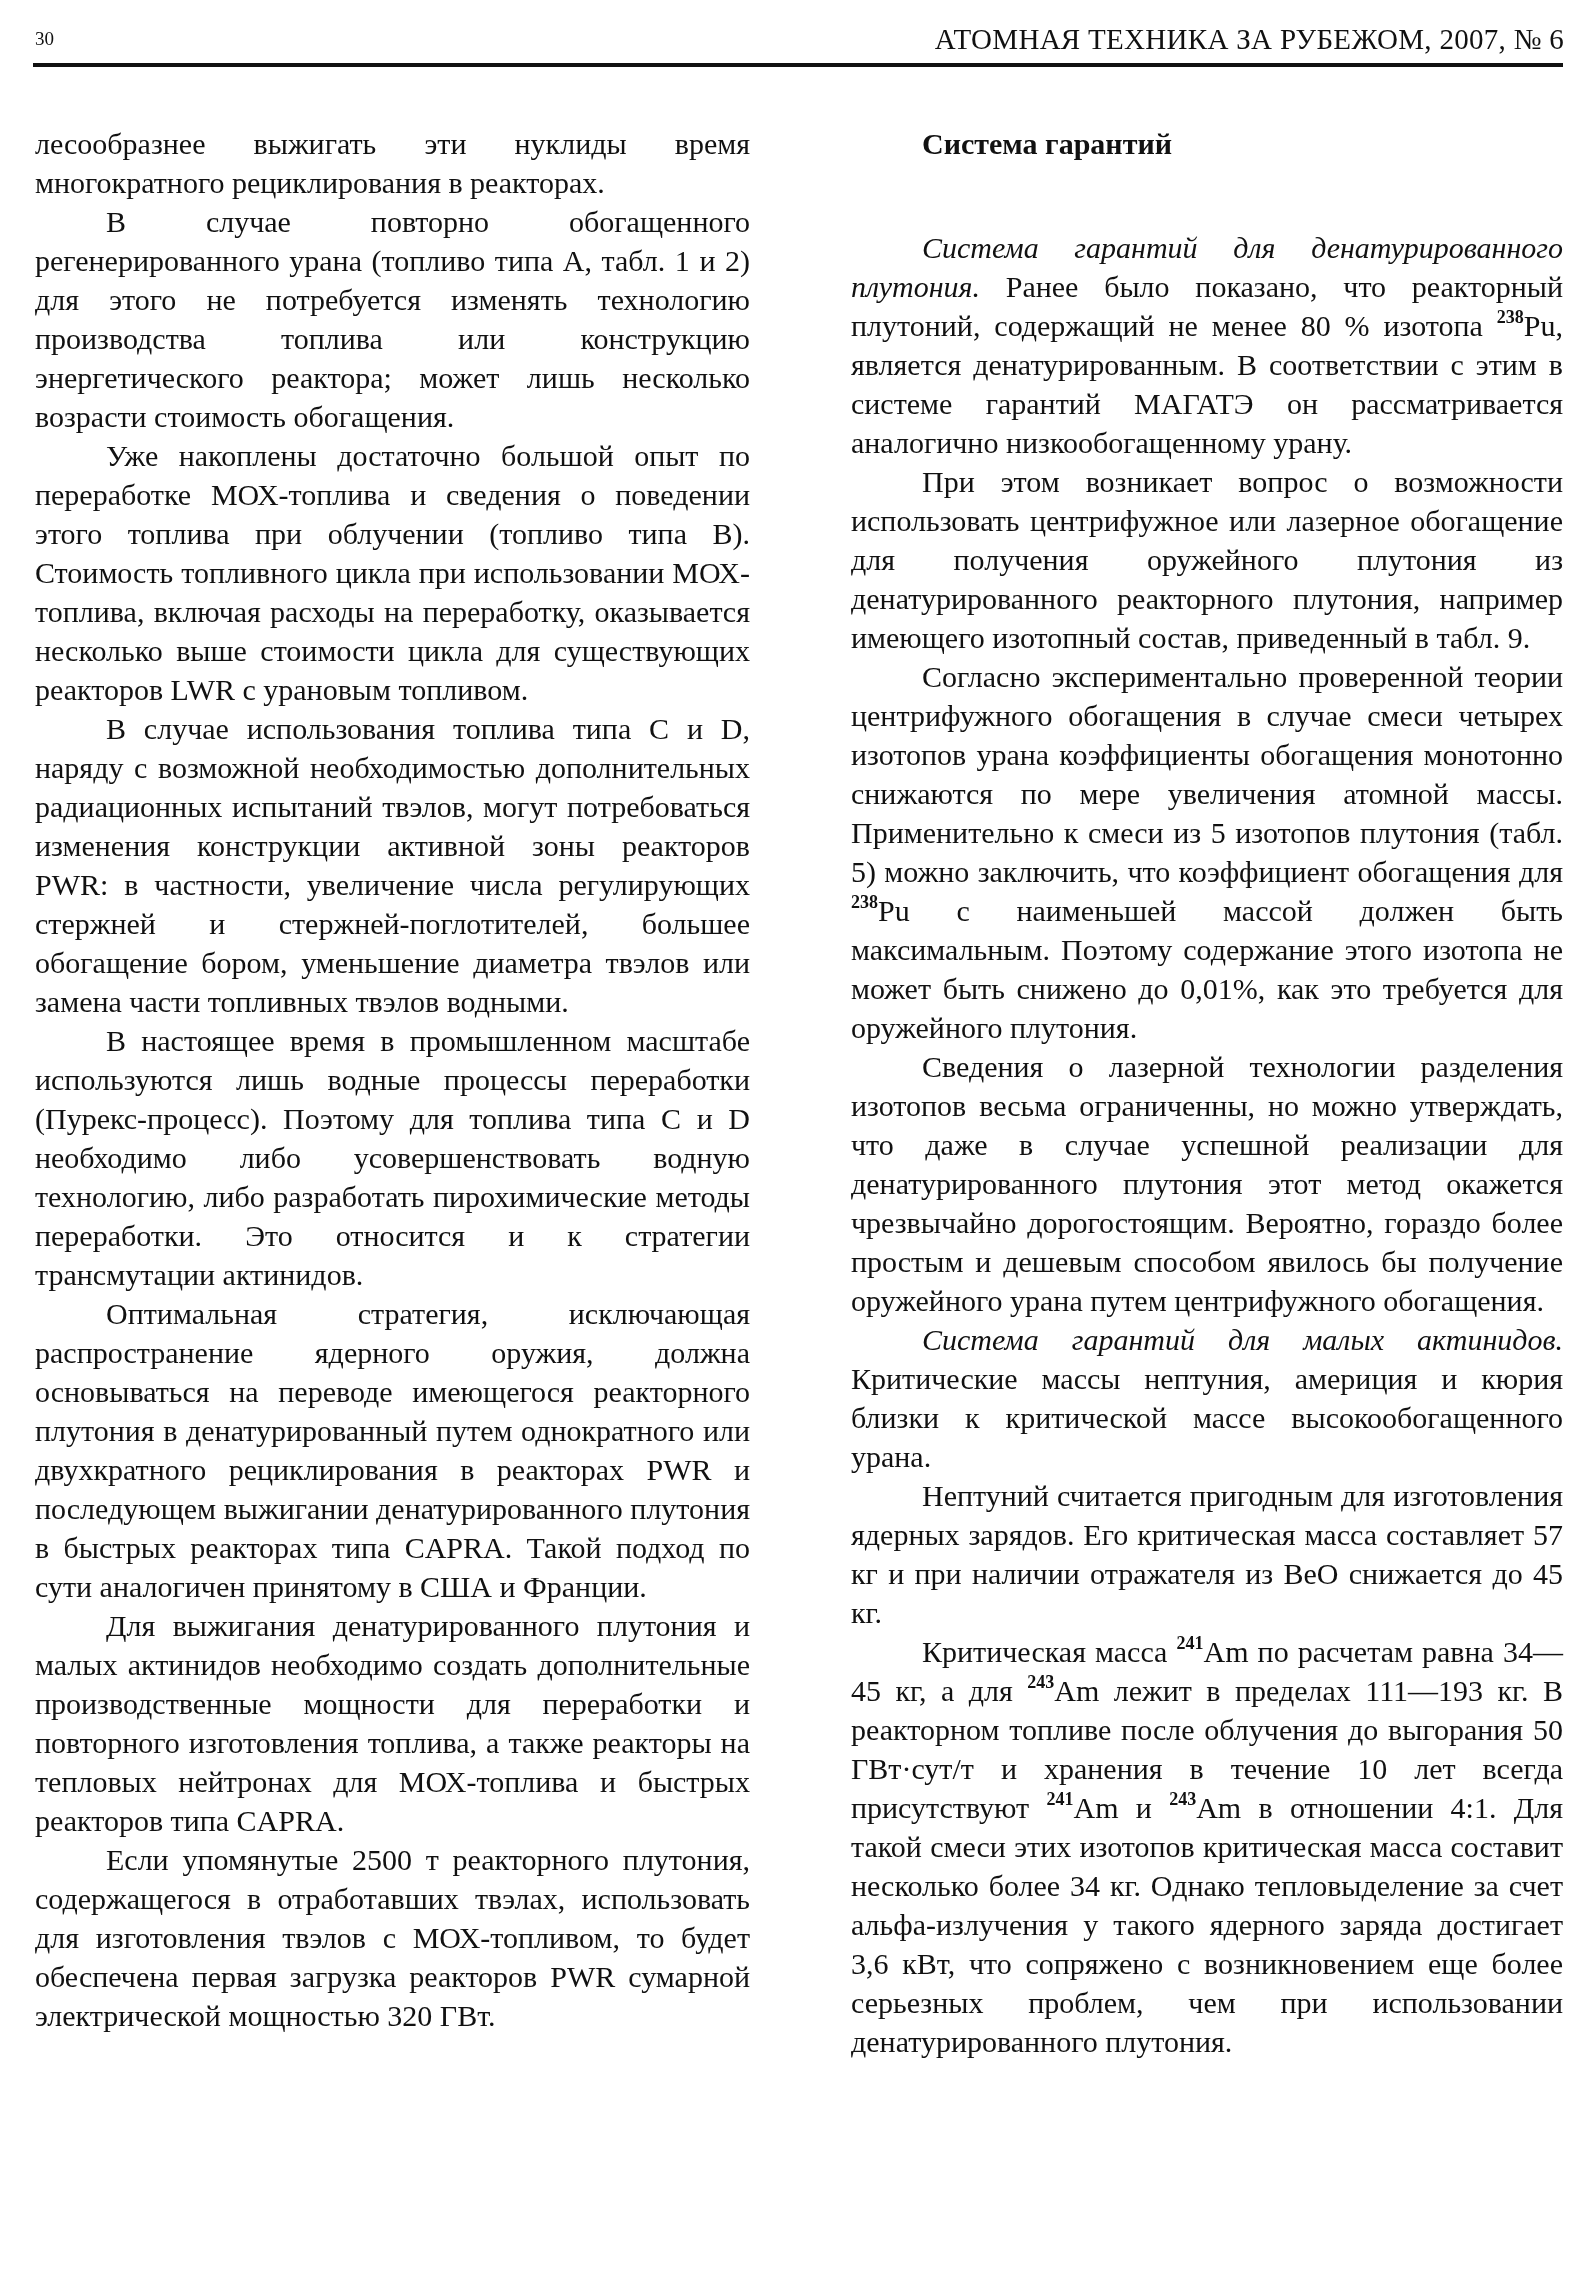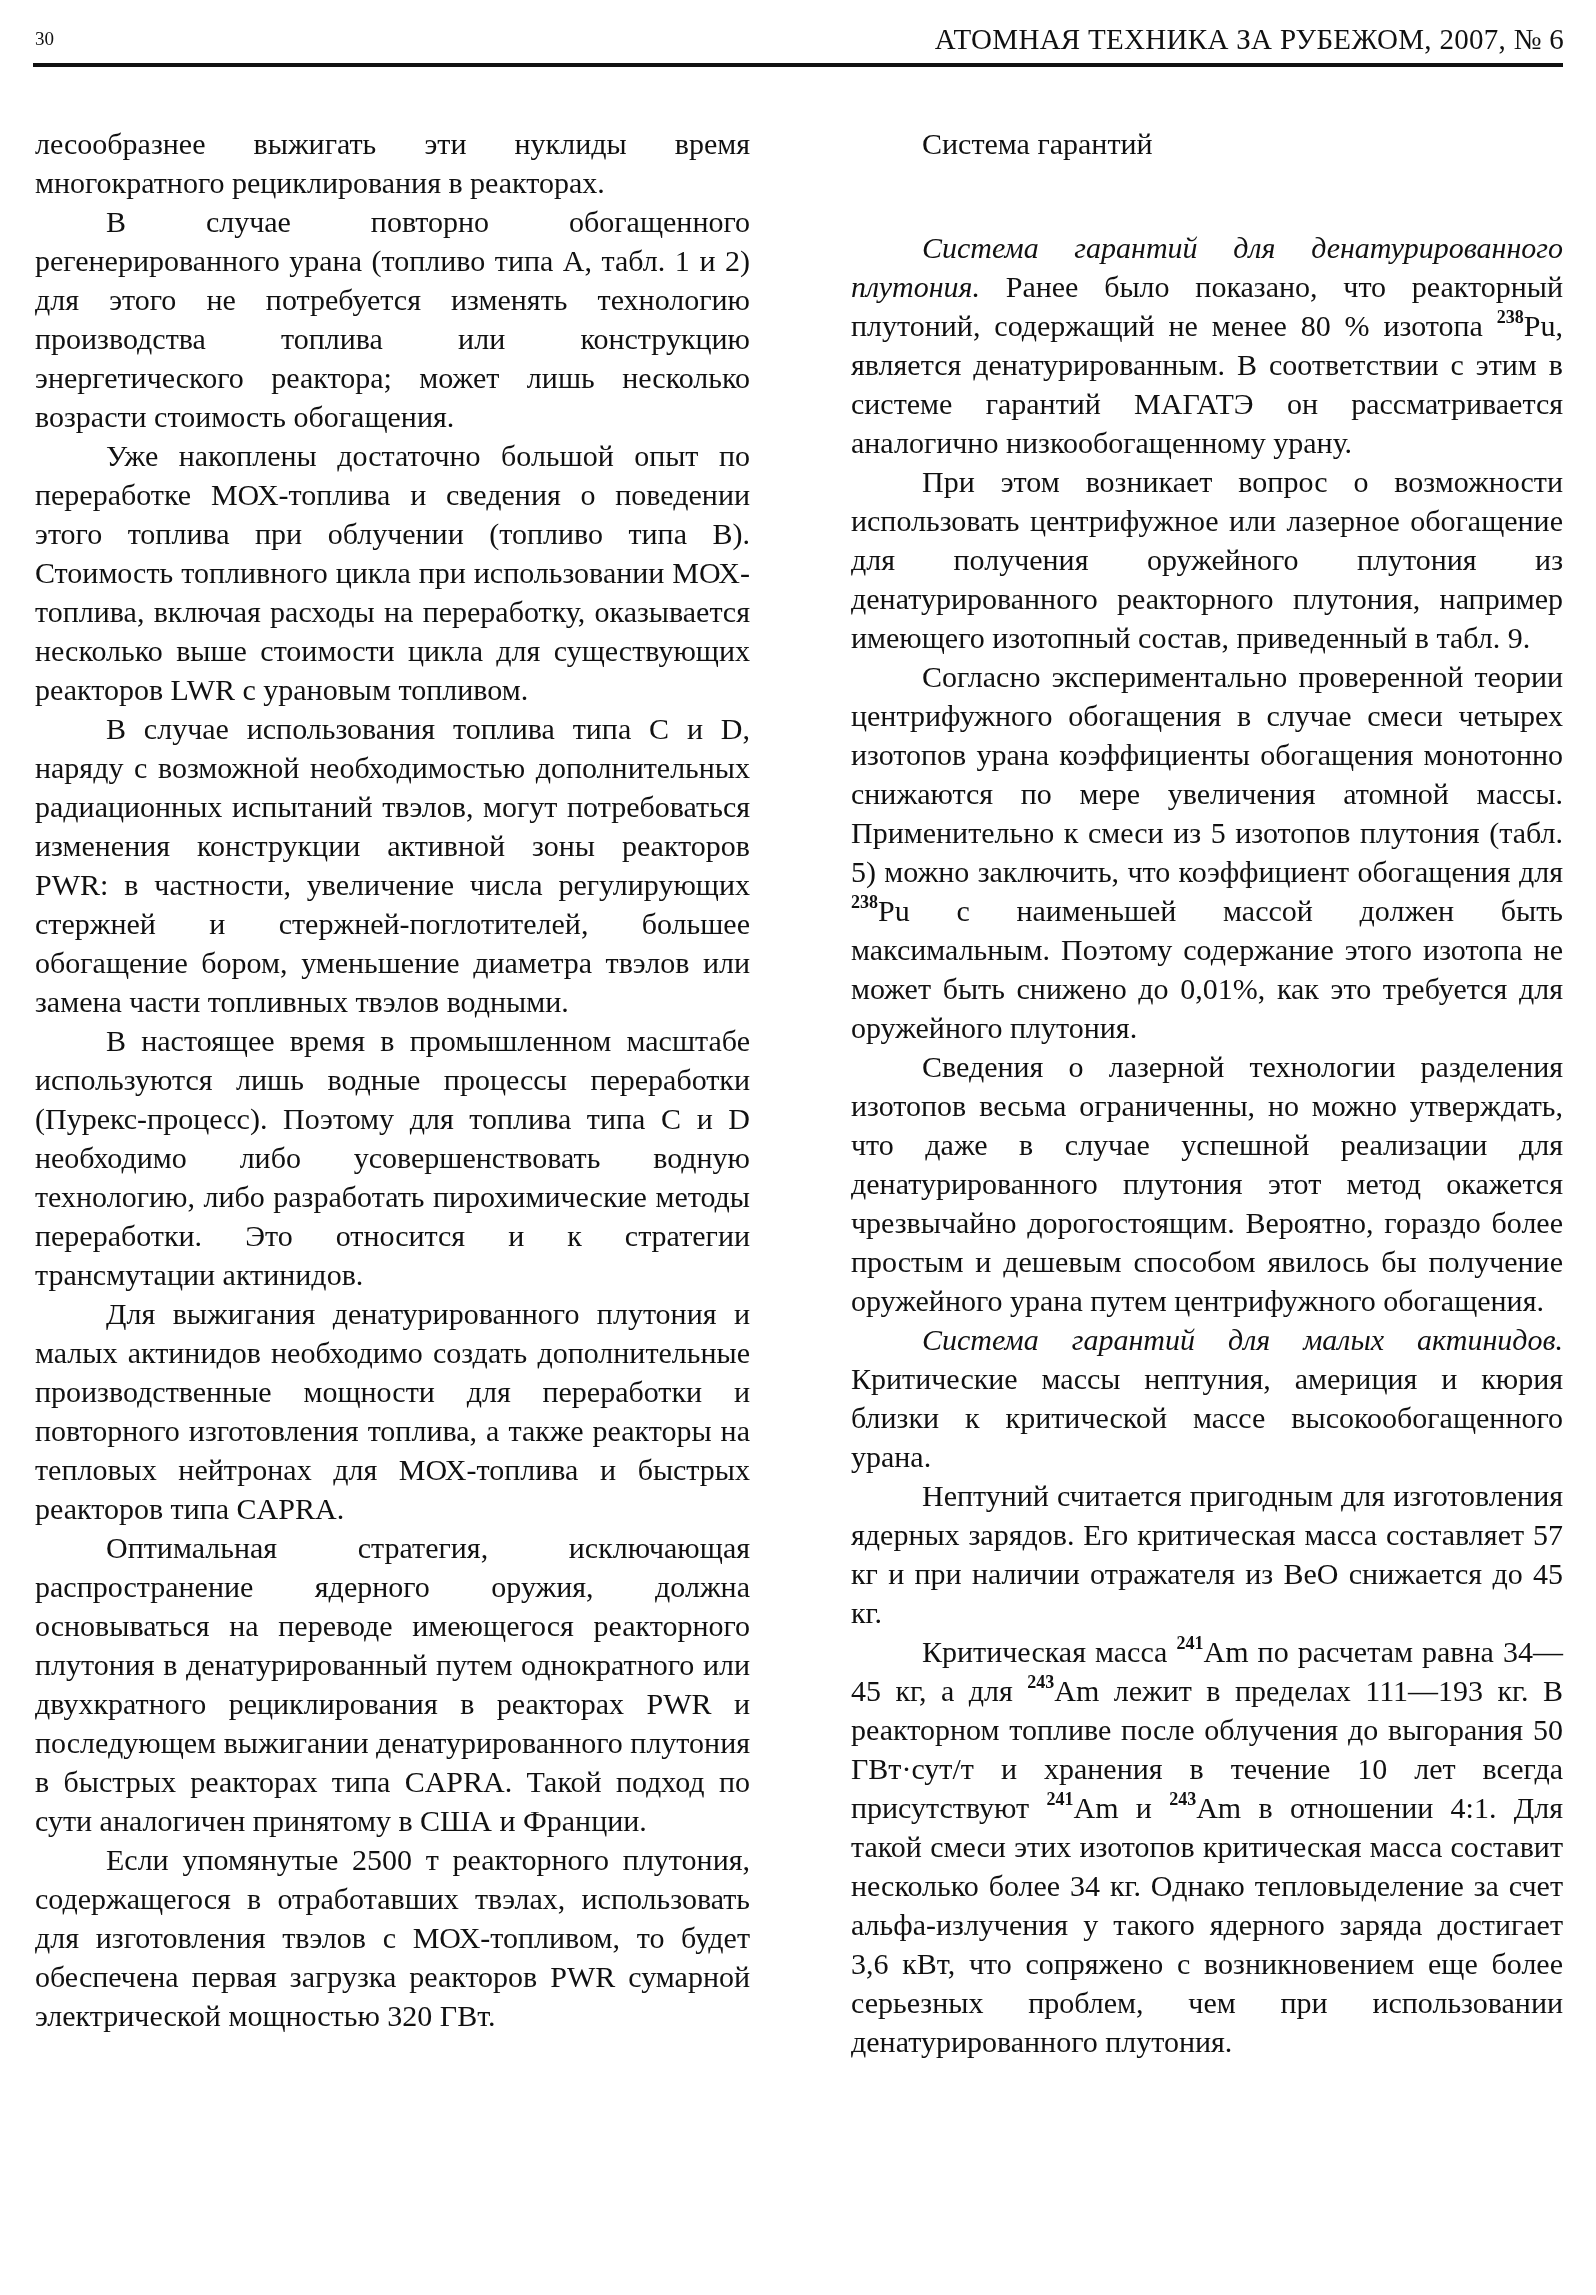--- a/index.html
+++ b/index.html
@@ -27,21 +27,21 @@
     position: absolute; top: 124px;
     font-size: 30px; line-height: 39px;
     text-align: justify; hyphens: manual;
   }
   .col.left { left: 35px; width: 715px; }
   .col.right { left: 851px; width: 712px; }
   .col p { margin: 0; text-indent: 0; }
   .col p.ind { text-indent: 71px; }
   .col p.cont { text-indent: 0; }
   .heading {
-    font-weight: normal; margin: 0 0 0 71px !important;
+    font-weight: bold; margin: 0 0 0 71px !important;
     font-size: 30px; line-height: 39px;
   }
   .gap { height: 65px; }
   .it { font-style: italic; }
   sup { font-size: 60%; vertical-align: 0.75em; line-height: 0; font-weight: bold; }
 </style>
 </head>
 <body>
 
 <div class="header">
@@ -49,22 +49,22 @@
   <span class="journal">АТОМНАЯ ТЕХНИКА ЗА РУБЕЖОМ, 2007, № 6</span>
 </div>
 <div class="rule"></div>
 
 <div class="col left">
   <p class="cont">лесообразнее выжигать эти нуклиды время многократного рециклирования в реакторах.</p>
   <p class="ind">В случае повторно обогащенного регенерированного урана (топливо типа А, табл. 1 и 2) для этого не потребуется изменять технологию производства топлива или конструкцию энергетического реактора; может лишь несколько возрасти стоимость обогащения.</p>
   <p class="ind">Уже накоплены достаточно большой опыт по переработке МОХ-топлива и сведения о поведении этого топлива при облучении (топливо типа В). Стоимость топливного цикла при использовании МОХ-топлива, включая расходы на переработку, оказывается несколько выше стоимости цикла для существующих реакторов LWR с урановым топливом.</p>
   <p class="ind">В случае использования топлива типа С и D, наряду с возможной необходимостью дополнительных радиационных испытаний твэлов, могут потребоваться изменения конструкции активной зоны реакторов PWR: в частности, увеличение числа регулирующих стержней и стержней-поглотителей, большее обогащение бором, уменьшение диаметра твэлов или замена части топливных твэлов водными.</p>
   <p class="ind">В настоящее время в промышленном масштабе используются лишь водные процессы переработки (Пурекс-процесс). Поэтому для топлива типа С и D необходимо либо усовершенствовать водную технологию, либо разработать пирохимические методы переработки. Это относится и к стратегии трансмутации актинидов.</p>
+  <p class="ind">Оптимальная стратегия, исключающая распространение ядерного оружия, должна основываться на переводе имеющегося реакторного плутония в денатурированный путем однократного или двухкратного рециклирования в реакторах PWR и последующем выжигании денатурированного плутония в быстрых реакторах типа CAPRA. Такой подход по сути аналогичен принятому в США и Франции.</p>
   <p class="ind">Для выжигания денатурированного плутония и малых актинидов необходимо создать дополнительные производственные мощности для переработки и повторного изготовления топлива, а также реакторы на тепловых нейтронах для МОХ-топлива и быстрых реакторов типа CAPRA.</p>
-  <p class="ind">Оптимальная стратегия, исключающая распространение ядерного оружия, должна основываться на переводе имеющегося реакторного плутония в денатурированный путем однократного или двухкратного рециклирования в реакторах PWR и последующем выжигании денатурированного плутония в быстрых реакторах типа CAPRA. Такой подход по сути аналогичен принятому в США и Франции.</p>
   <p class="ind">Если упомянутые 2500 т реакторного плутония, содержащегося в отработавших твэлах, использовать для изготовления твэлов с МОХ-топливом, то будет обеспечена первая загрузка реакторов PWR сумарной электрической мощностью 320 ГВт.</p>
 </div>
 
 <div class="col right">
   <p class="heading">Система гарантий</p>
   <div class="gap"></div>
 
   <p class="ind"><span class="it">Система гарантий для денатурированного плутония.</span><span> Ранее было показано, что реакторный плутоний, содержащий не менее 80 % изотопа </span><sup>238</sup><span>Pu</span><span>, является денатурированным. В соответствии с этим в системе гарантий МАГАТЭ он рассматривается аналогично низкообогащенному урану.</span></p>
 
   <p class="ind">При этом возникает вопрос о возможности использовать центрифужное или лазерное обогащение для получения оружейного плутония из денатурированного реакторного плутония, например имеющего изотопный состав, приведенный в табл. 9.</p>

